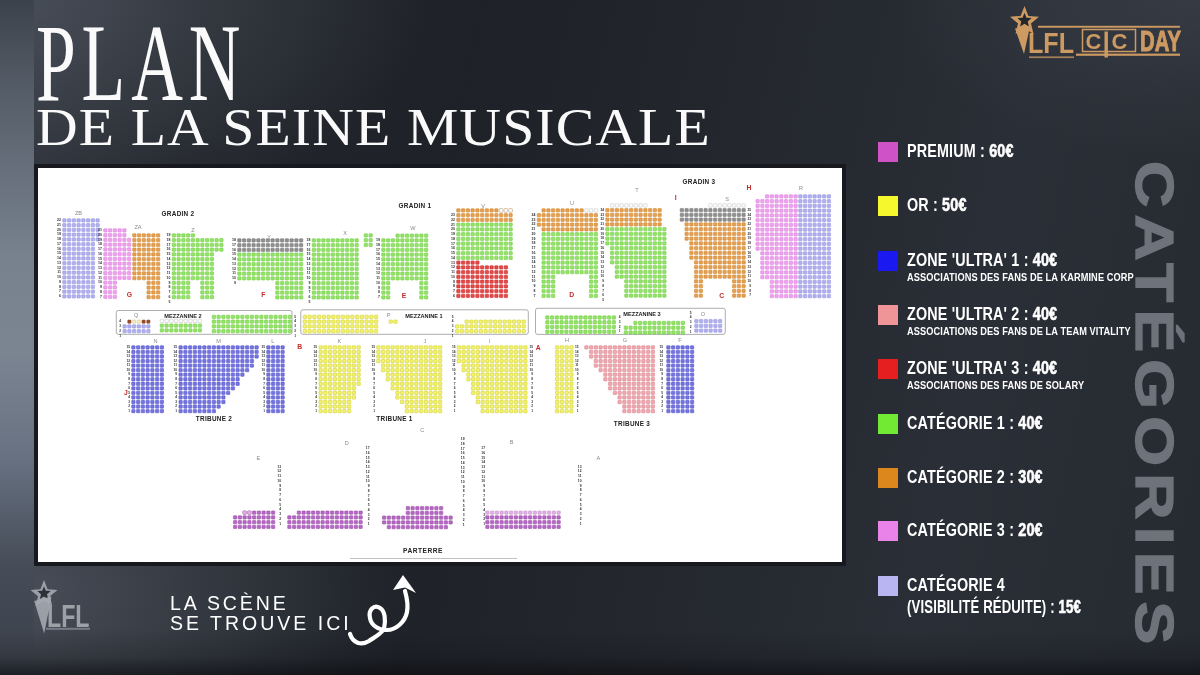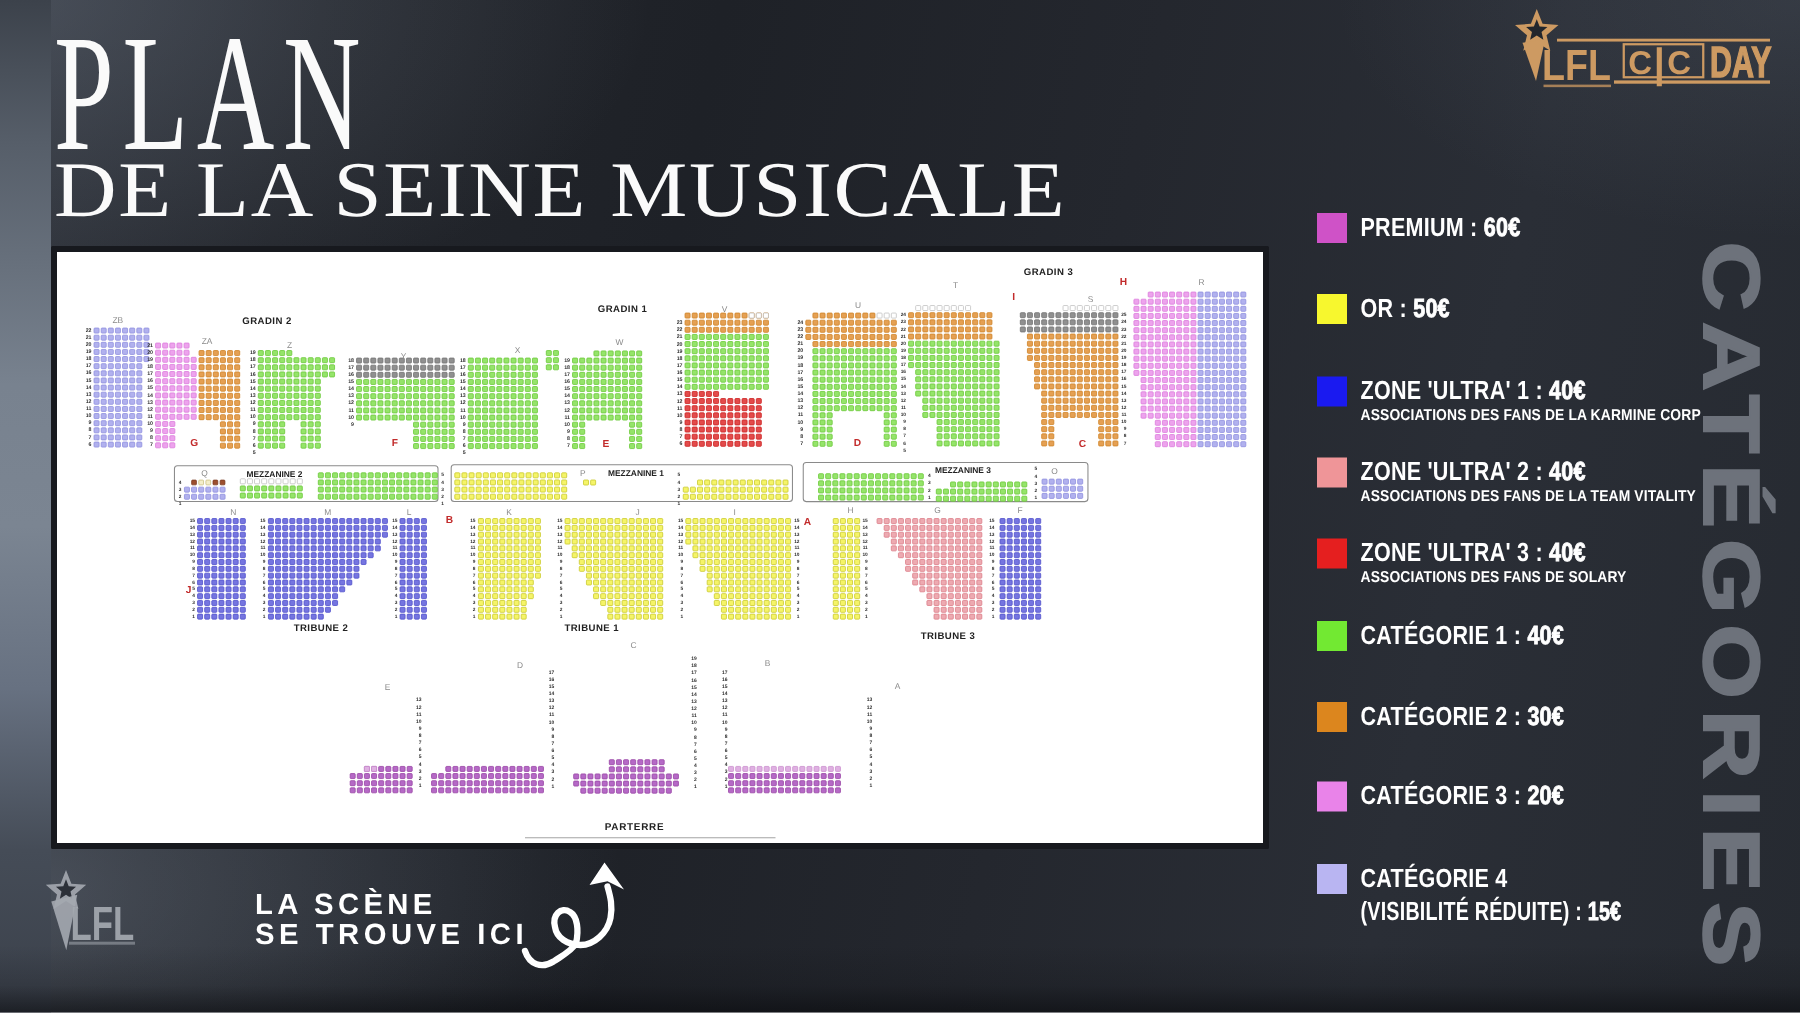--- a/index.html
+++ b/index.html
@@ -4126,18 +4126,18 @@
   <path fill="#a4a9b0" opacity="0.9" d="M 16 8 L 19.6 17.2 L 29.5 17.9 L 22 24.3 L 24.3 34 L 16 28.7 L 7.7 34 L 10 24.3 L 2.5 17.9 L 12.4 17.2 Z"></path>
   <path fill="#2c3038" d="M 16 14.2 L 17.8 18.8 L 22.7 19.1 L 19 22.3 L 20.1 27.1 L 16 24.5 L 11.9 27.1 L 13 22.3 L 9.3 19.1 L 14.2 18.8 Z"></path>
 
   <path fill="#a4a9b0" opacity="0.9" d="M 6.2 29 L 23.5 24.5 L 16.2 61.5 Z"></path>
 
   <text x="19" y="54.8" font-size="32" font-weight="bold" fill="#a4a9b0" opacity="0.92" font-family="Liberation Sans, sans-serif" textLength="42.5" lengthAdjust="spacingAndGlyphs">LFL</text>
 
   <rect x="18" y="55.8" width="44" height="2" fill="#a4a9b0" opacity="0.55"></rect>
 </svg>
 
-<div class="abs" style="left:170px;top:592.5px;color:#fff;font-weight:bold;font-size:19.5px;line-height:20.8px;white-space:nowrap;"><span style="letter-spacing:2.9px;">LA SCÈNE</span><br><span style="letter-spacing:3.0px;">SE TROUVE ICI</span></div>
+<div class="abs" style="left:170px;top:592.5px;color:#fff;font-weight:normal;font-size:19.5px;line-height:20.8px;white-space:nowrap;"><span style="letter-spacing:2.9px;">LA SCÈNE</span><br><span style="letter-spacing:3.0px;">SE TROUVE ICI</span></div>
 
 <svg class="abs" style="left:344px;top:572px;" width="84" height="84" viewBox="0 0 84 84">
   <path d="M 6 62 C 9 71, 17 74, 25 69 C 31 65, 37 62, 40 57 C 42 48, 41 39, 36 36 C 30 32, 24 38, 26 46 C 27 53, 34 58, 43 58 C 52 58, 61 50, 63 40 C 64.5 32, 63 26, 61 19" fill="none" stroke="#fff" stroke-width="4.2" stroke-linecap="round"></path>
   <path d="M 59 3 L 72 21 L 61 15.5 L 49 18 Z" fill="#fff"></path>
 </svg>
 
 </body></html>

